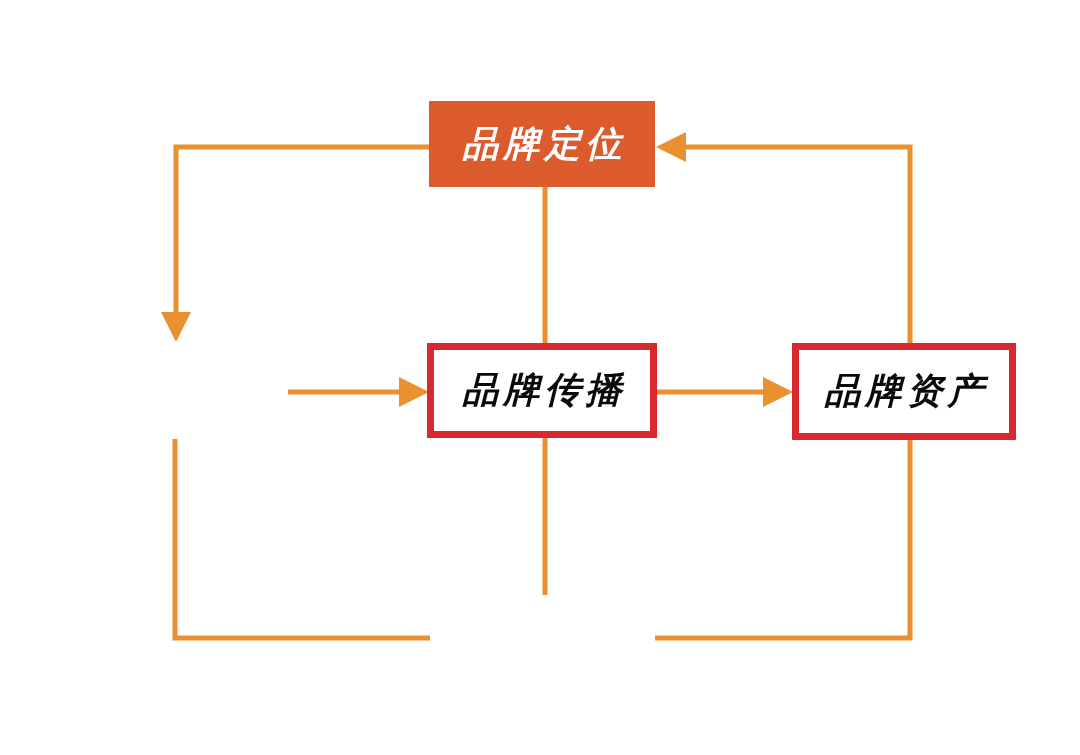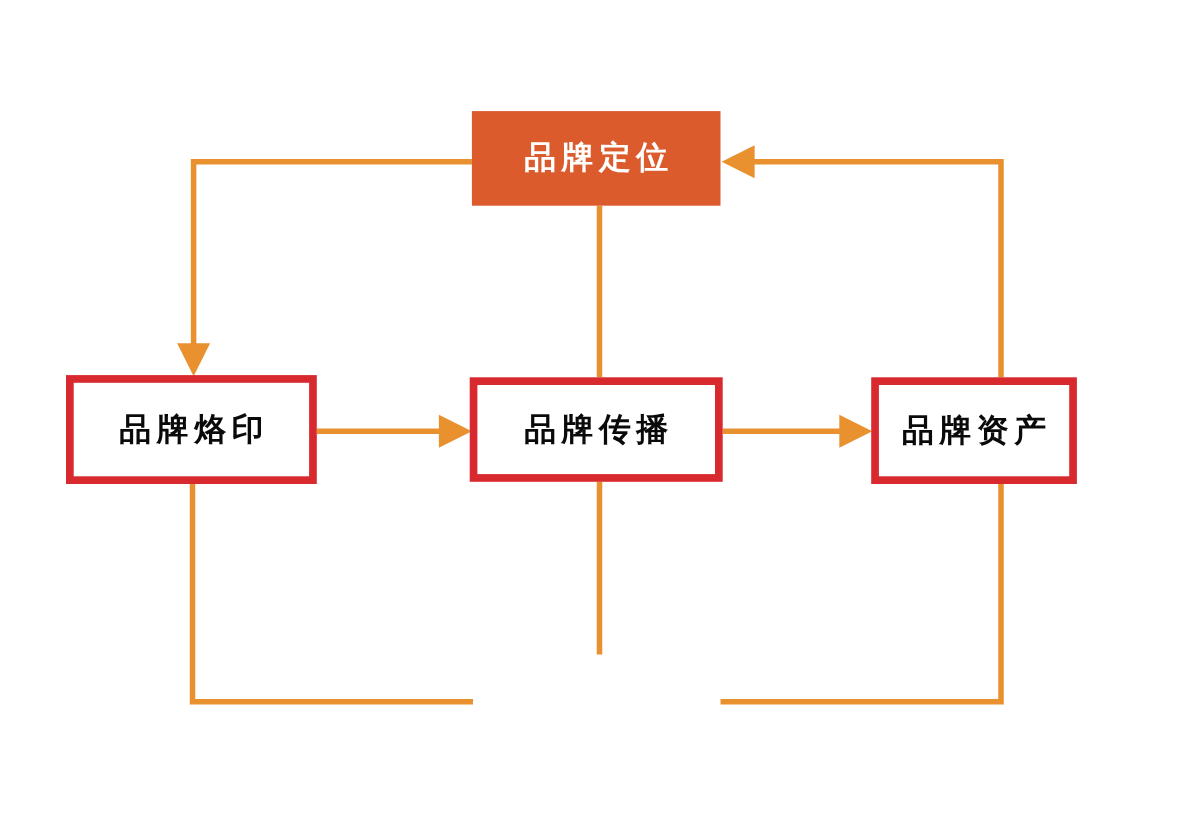--- a/index.html
+++ b/index.html
@@ -35,38 +35,39 @@
     fill: var(--connector-orange);
     stroke: none;
   }
   .node {
     position: absolute;
     z-index: 2;
     display: flex;
     align-items: center;
     justify-content: center;
     font-weight: bold;
-    font-size: 29px;
+    font-size: 36px;
     letter-spacing: 5px;
     text-indent: 5px; 
     white-space: nowrap;
+    font-style: italic;
   }
   .node--filled {
     background: var(--node-fill-orange);
     color: var(--text-on-fill);
   }
   .node--outlined {
     background: #FFFFFF;
     border: 7px solid var(--node-border-red);
     color: var(--text-on-outline);
   }
   .node--top    { left: 429px; top: 101px; width: 226px; height: 86px; }
   .node--left   { left: 60px;  top: 341px; width: 228px; height: 99px; }
   .node--center { left: 427px; top: 343px; width: 230px; height: 95px; }
-  .node--right  { left: 792px; top: 343px; width: 187px; height: 97px; }
+  .node--right  { left: 792px; top: 343px; width: 224px; height: 97px; }
   .node--bottom { left: 428px; top: 593px; width: 227px; height: 90px; }
 </style>
 </head>
 <body>
 
 <div class="canvas">
 
   <svg class="connectors" viewBox="0 0 1080 755" xmlns="http://www.w3.org/2000/svg">
 
     <polyline class="connector" points="429,147 176,147 176,314"></polyline>
@@ -85,23 +86,20 @@
 
     <polyline class="connector" points="545,437 545,595"></polyline>
 
     <polyline class="connector" points="175,439 175,638 430,638"></polyline>
   </svg>
 
   <div class="node node--filled node--top">
     <span>品牌定位</span>
   </div>
 
-  <div class="node node--outlined node--left">
-    <span>品牌烙印</span>
-  </div>
 
   <div class="node node--outlined node--center">
     <span>品牌传播</span>
   </div>
 
   <div class="node node--outlined node--right">
     <span>品牌资产</span>
   </div>
 
 

